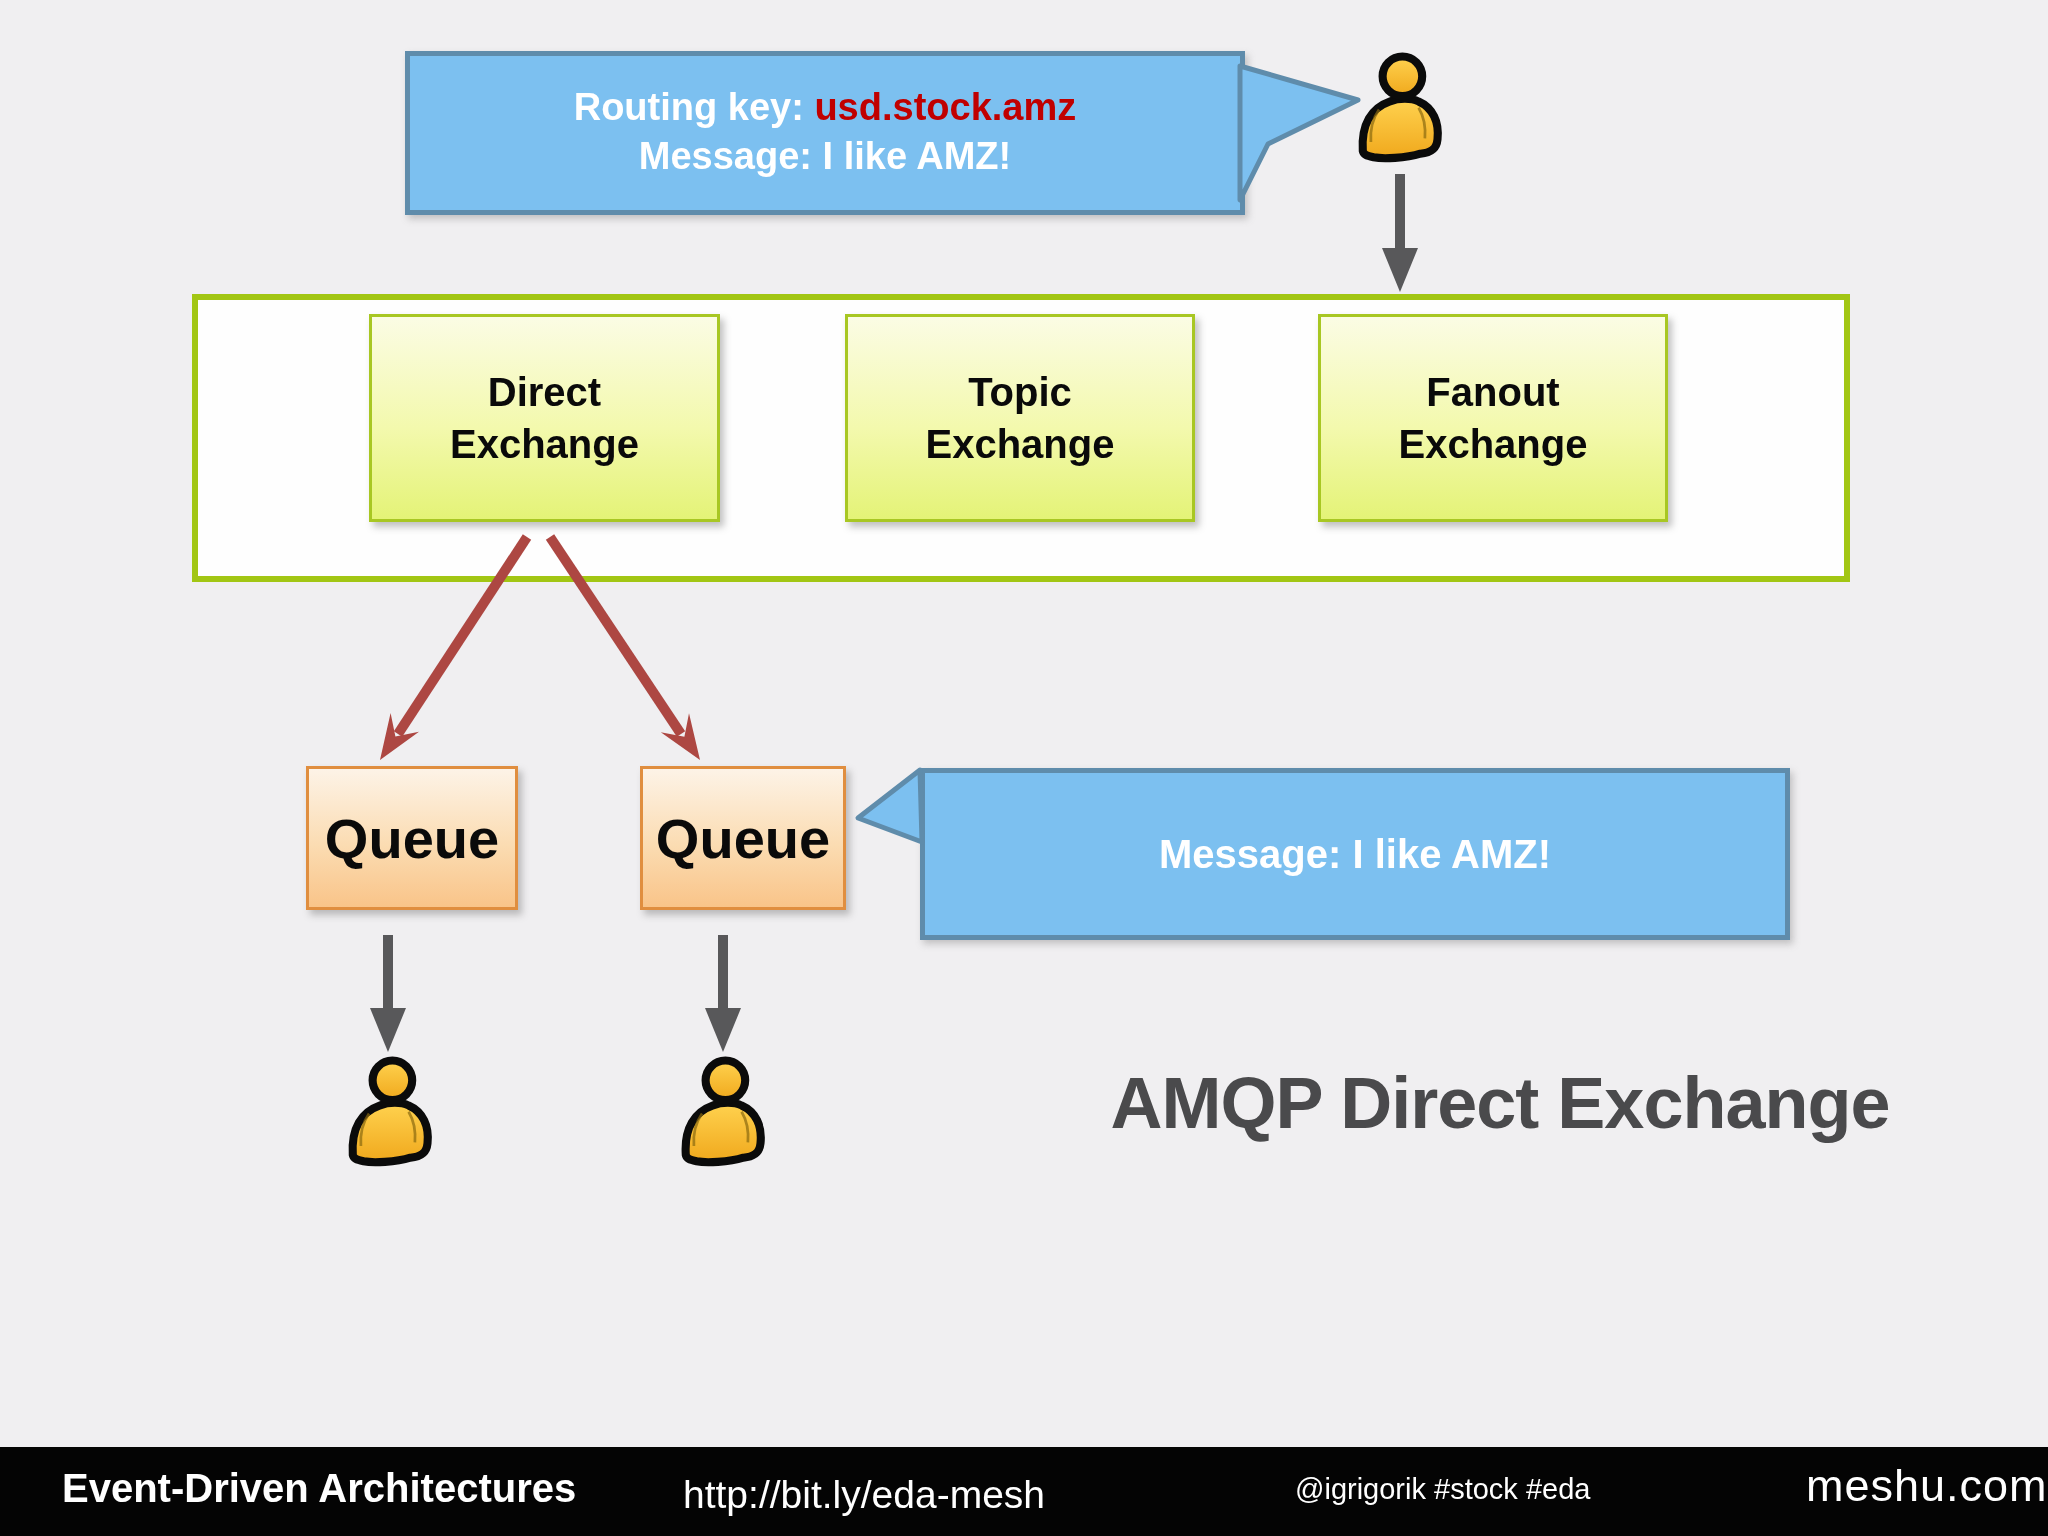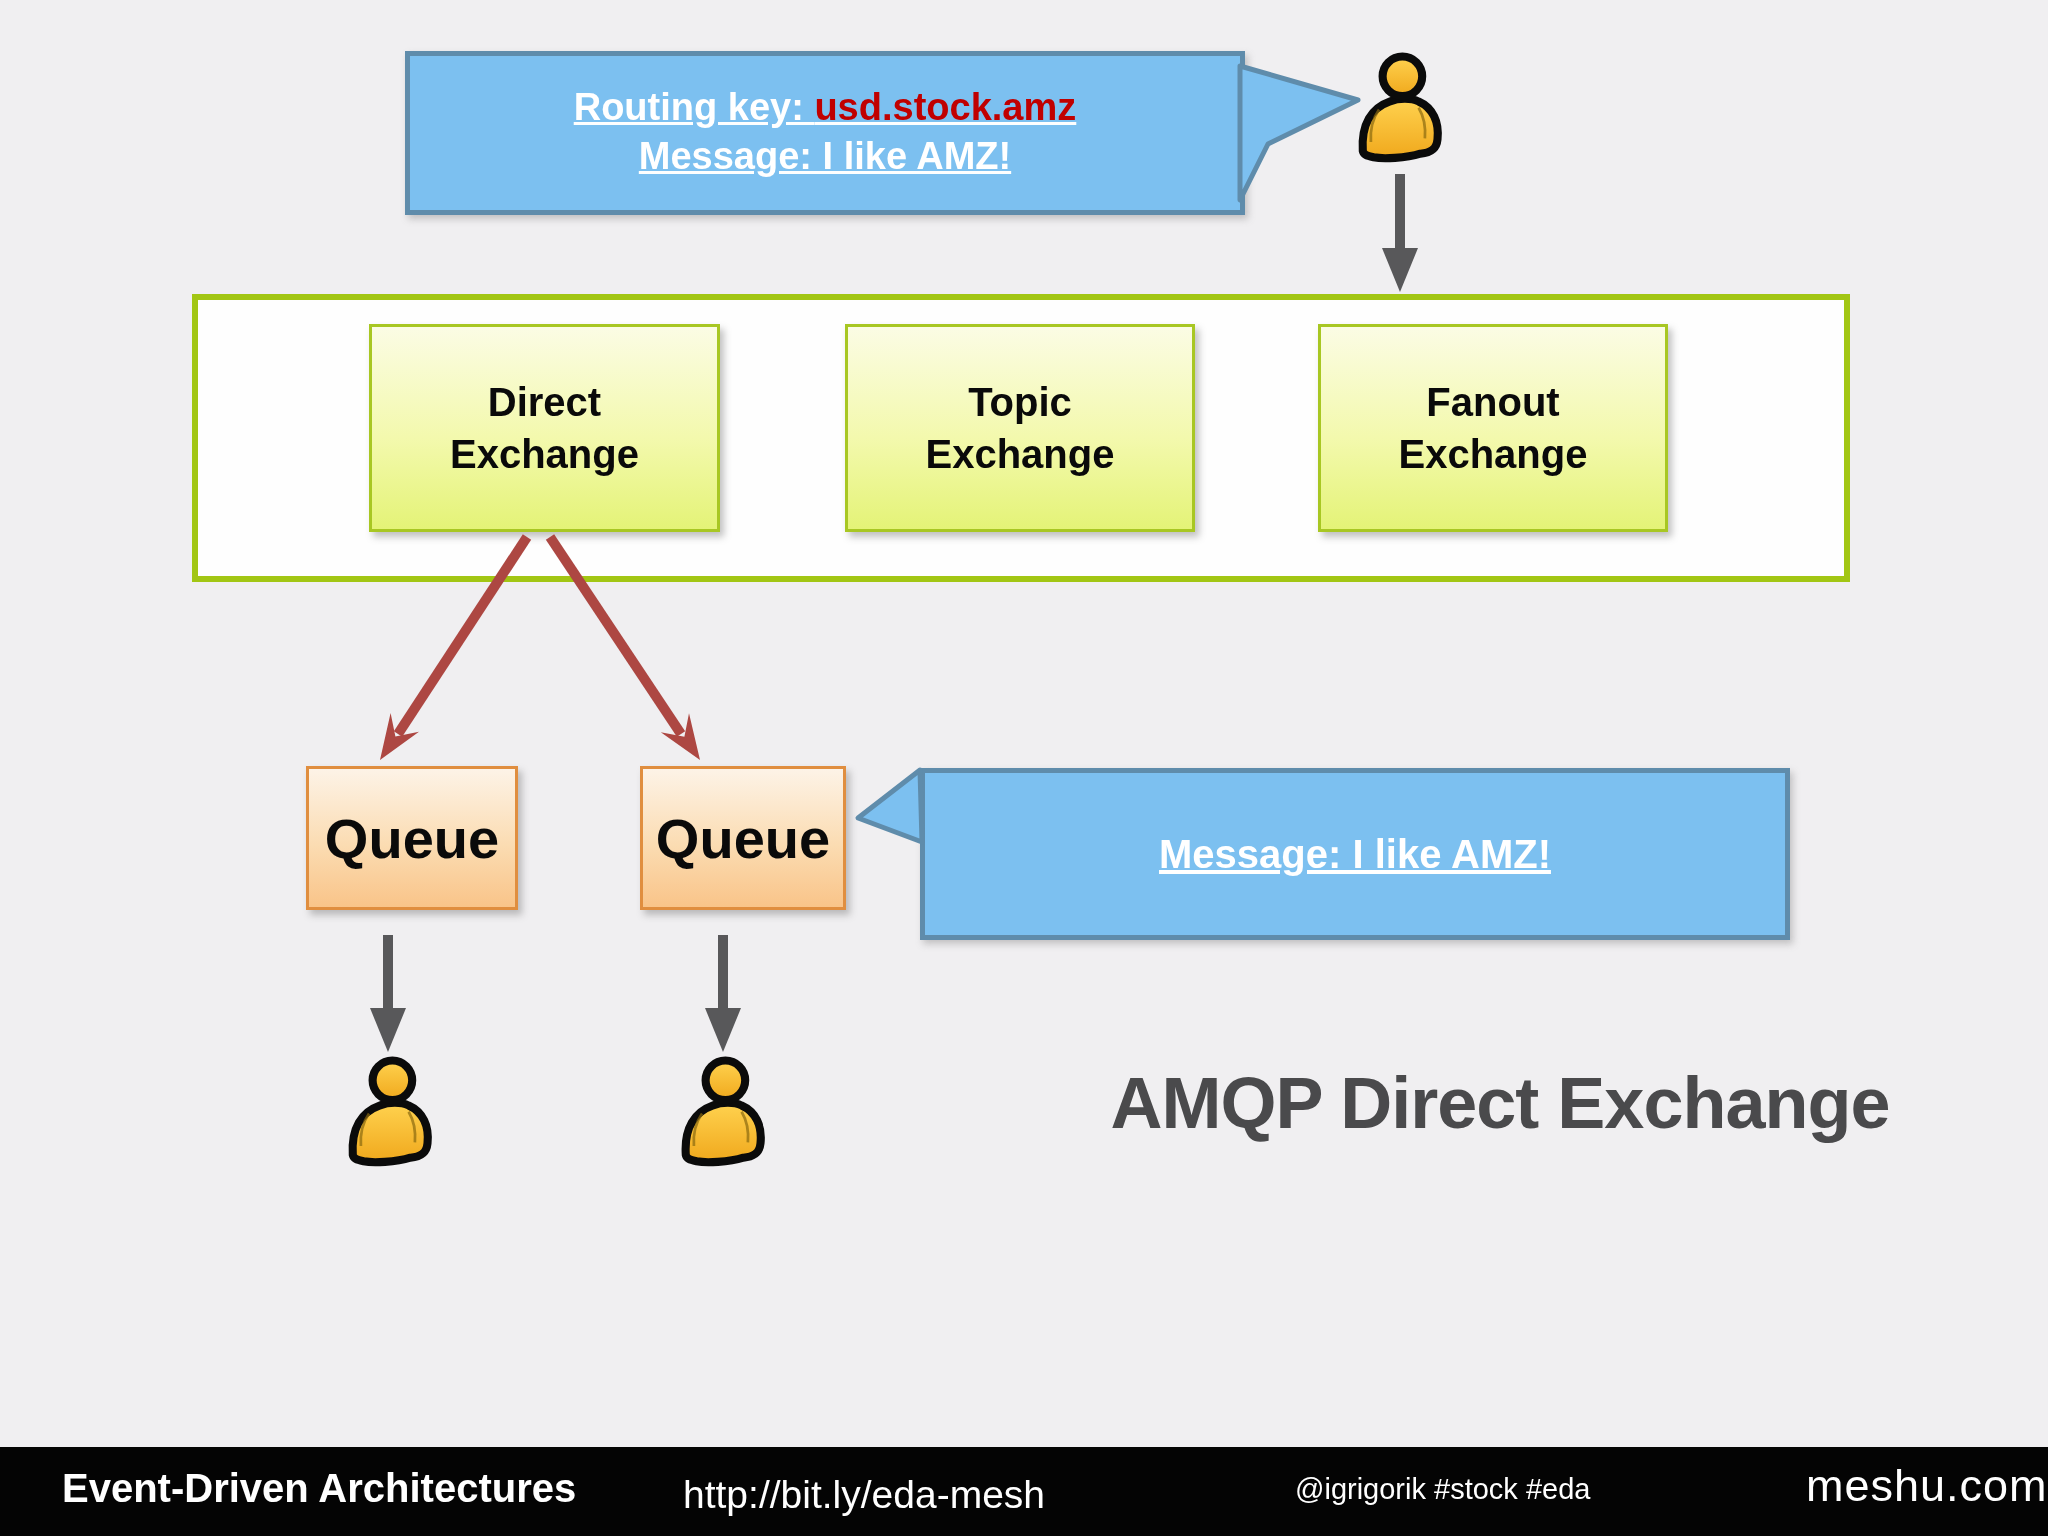--- a/index.html
+++ b/index.html
@@ -9,33 +9,32 @@
     font-family:"Liberation Sans", sans-serif;
   }
   .abs{position:absolute;}
   svg.overlay{position:absolute;left:0;top:0;pointer-events:none;}
 
   
   .bubble{
     position:absolute;background:#7cc0f0;border:5px solid #5f8cab;
     box-sizing:border-box;color:#ffffff;font-weight:bold;text-align:center;
     box-shadow:3px 4px 7px rgba(110,110,110,.35);
-    text-decoration:underline;
   }
   .bubble1{left:405px;top:51px;width:840px;height:164px;font-size:38px;line-height:49px;padding-top:27px;}
   .bubble1 .key{color:#c00000;}
   .bubble2{left:920px;top:768px;width:870px;height:172px;font-size:40px;line-height:162px;}
 
   
   .exchange-wrap{
     left:192px;top:294px;width:1658px;height:288px;
     background:#fefefe;border:6px solid #a2c614;box-sizing:border-box;
   }
   .xbox{
-    position:absolute;top:324px;height:208px;box-sizing:border-box;
+    position:absolute;top:314px;height:208px;box-sizing:border-box;
     background:linear-gradient(180deg,#fbfce4 0%,#f3f9ad 55%,#e4f377 100%);
     border:3px solid #a8c723;
     box-shadow:4px 5px 7px rgba(120,120,120,.45);
     display:flex;align-items:center;justify-content:center;text-align:center;
     font-size:40px;font-weight:bold;color:#0a0a0a;line-height:52px;
   }
   .xbox.direct{left:369px;width:351px;}
   .xbox.topic{left:845px;width:350px;}
   .xbox.fanout{left:1318px;width:350px;}
 

